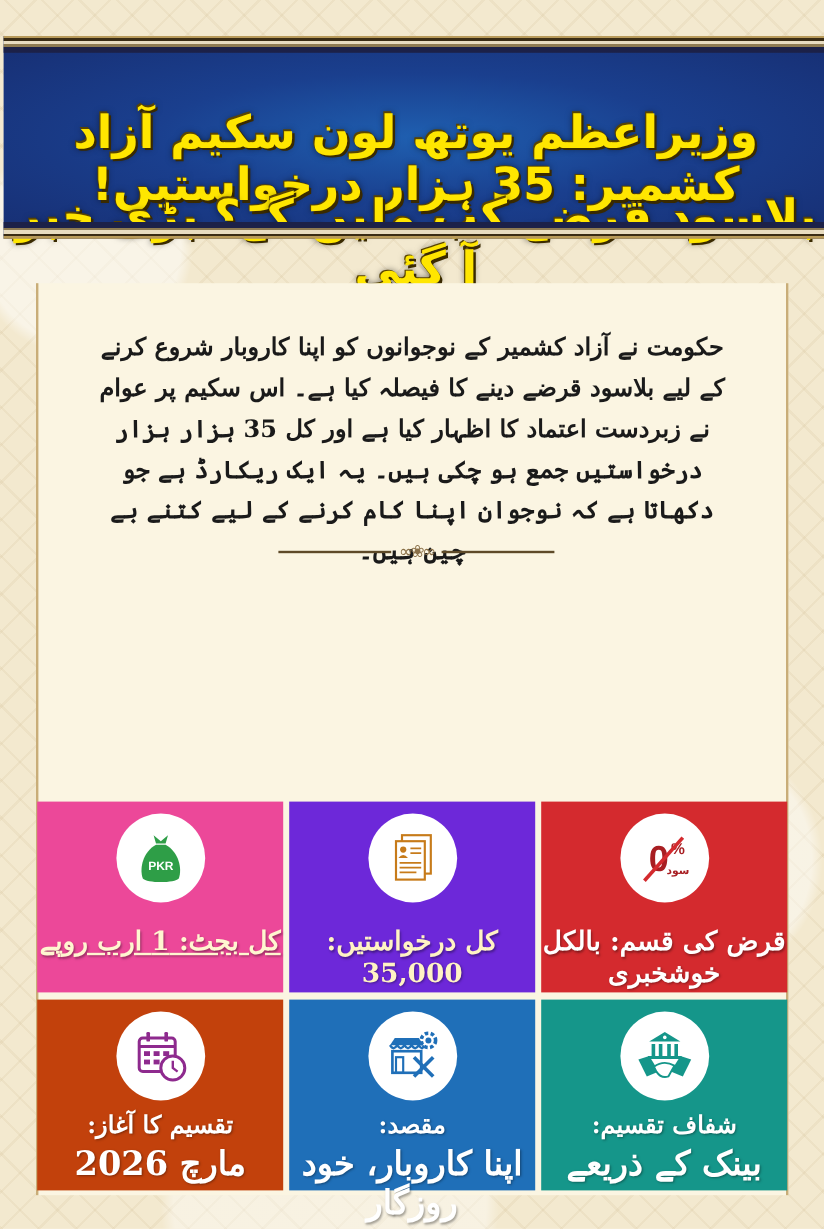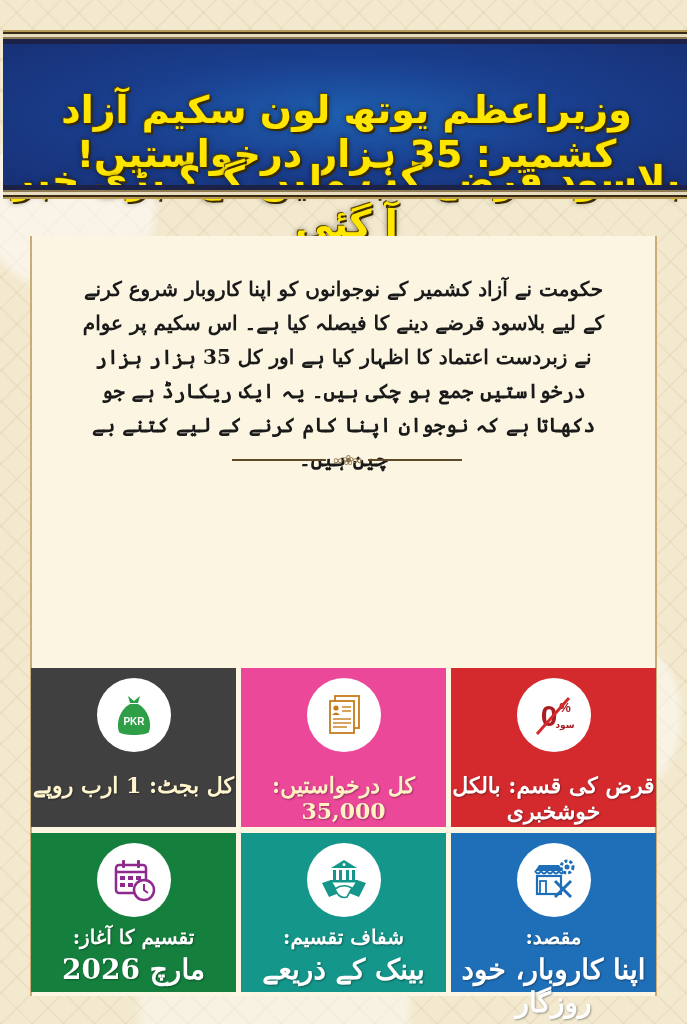--- a/index.html
+++ b/index.html
@@ -71,28 +71,28 @@
   }
   .tile .icon-circle svg { width: 50px; height: 50px; }
   .tile .label {
     position: absolute; left: 0; right: 0; direction: rtl; font-weight: bold;
     font-family: "DejaVu Serif", serif; text-shadow: 1px 1px 2px rgba(0,0,0,0.35);
   }
   .tile.top .label { top: 104px; font-size: 22px; }
   .tile.bot .label.a { top: 92px; font-size: 20px; }
   .tile.bot .label.b { top: 120px; font-size: 28px; }
 
-  .green  { background: #404040; }
-  .orange { background: #ec4899; }
+  .green  { background: #ec4899; }
+  .orange { background: #6d28d9; }
   .red    { background: #d42a2e; }
-  .purple { background: #15803d; }
+  .purple { background: #c2410c; }
   .blue   { background: #1f6fb8; }
   .teal   { background: #15968a; }
 
-  .green .label  { color: #fff6d0; }
+  .green .label  { color: #fff6d0; text-decoration: underline; }
   .orange .label { color: #fff3c4; }
   .red .label    { color: #ffffff; }
 </style>
 </head>
 <body>
 
 <div class="banner">
   <div class="headline l1">وزیراعظم یوتھ لون سکیم آزاد کشمیر: 35 ہزار درخواستیں!</div>
   <div class="headline l2">بلاسود قرضے کب ملیں گے؟ بڑی خبر آ گئی</div>
 </div>
@@ -161,48 +161,48 @@
         <rect x="11" y="28" width="5" height="4" fill="#8e2a8e"></rect>
         <rect x="19" y="28" width="5" height="4" fill="#8e2a8e"></rect>
         <circle cx="35" cy="35" r="10" fill="#fff" stroke="#8e2a8e" stroke-width="2.5"></circle>
         <polyline points="35,29 35,35 39,38" fill="none" stroke="#8e2a8e" stroke-width="2"></polyline>
       </svg>
     </div>
     <div class="label a">تقسیم کا آغاز:</div>
     <div class="label b">مارچ 2026</div>
   </div>
 
+  <div class="tile bot blue">
+    <div class="icon-circle">
+      <svg viewBox="0 0 50 50">
+        <path d="M6 16 L10 10 L30 10 L34 16 Z" fill="#1f6fb8"></path>
+        <path d="M6 16 Q9 21 12 16 Q15 21 18 16 Q21 21 24 16 Q27 21 30 16 Q33 21 34 16" fill="none" stroke="#1f6fb8" stroke-width="2"></path>
+        <rect x="8" y="21" width="24" height="18" fill="none" stroke="#1f6fb8" stroke-width="2.2"></rect>
+        <rect x="11" y="26" width="6" height="13" fill="none" stroke="#1f6fb8" stroke-width="1.8"></rect>
+        <circle cx="38" cy="12" r="6" fill="none" stroke="#1f6fb8" stroke-width="3" stroke-dasharray="3 2"></circle>
+        <circle cx="38" cy="12" r="2.5" fill="#1f6fb8"></circle>
+        <line x1="26" y1="42" x2="42" y2="26" stroke="#1f6fb8" stroke-width="3"></line>
+        <line x1="26" y1="26" x2="42" y2="42" stroke="#1f6fb8" stroke-width="3"></line>
+      </svg>
+    </div>
+    <div class="label a">مقصد:</div>
+    <div class="label b">اپنا کاروبار، خود روزگار</div>
+  </div>
+
   <div class="tile bot teal">
     <div class="icon-circle">
       <svg viewBox="0 0 50 50">
         <path d="M12 13 L25 5 L38 13 Z" fill="#15968a"></path>
         <circle cx="25" cy="9.5" r="1.5" fill="#fff"></circle>
         <rect x="14" y="15" width="3" height="10" fill="#15968a"></rect>
         <rect x="20" y="15" width="3" height="10" fill="#15968a"></rect>
         <rect x="27" y="15" width="3" height="10" fill="#15968a"></rect>
         <rect x="33" y="15" width="3" height="10" fill="#15968a"></rect>
         <rect x="11" y="25" width="28" height="2.5" fill="#15968a"></rect>
         <path d="M3 28 L12 25 L20 38 L10 42 Z" fill="#15968a"></path>
         <path d="M47 28 L38 25 L30 38 L40 42 Z" fill="#15968a"></path>
         <path d="M16 34 Q24 28 33 33 L28 42 Q22 44 18 38 Z" fill="#fff" stroke="#15968a" stroke-width="1.6"></path>
       </svg>
     </div>
     <div class="label a">شفاف تقسیم:</div>
     <div class="label b">بینک کے ذریعے</div>
   </div>
-
-  <div class="tile bot blue">
-    <div class="icon-circle">
-      <svg viewBox="0 0 50 50">
-        <path d="M6 16 L10 10 L30 10 L34 16 Z" fill="#1f6fb8"></path>
-        <path d="M6 16 Q9 21 12 16 Q15 21 18 16 Q21 21 24 16 Q27 21 30 16 Q33 21 34 16" fill="none" stroke="#1f6fb8" stroke-width="2"></path>
-        <rect x="8" y="21" width="24" height="18" fill="none" stroke="#1f6fb8" stroke-width="2.2"></rect>
-        <rect x="11" y="26" width="6" height="13" fill="none" stroke="#1f6fb8" stroke-width="1.8"></rect>
-        <circle cx="38" cy="12" r="6" fill="none" stroke="#1f6fb8" stroke-width="3" stroke-dasharray="3 2"></circle>
-        <circle cx="38" cy="12" r="2.5" fill="#1f6fb8"></circle>
-        <line x1="26" y1="42" x2="42" y2="26" stroke="#1f6fb8" stroke-width="3"></line>
-        <line x1="26" y1="26" x2="42" y2="42" stroke="#1f6fb8" stroke-width="3"></line>
-      </svg>
-    </div>
-    <div class="label a">مقصد:</div>
-    <div class="label b">اپنا کاروبار، خود روزگار</div>
-  </div>
 </div>
 
 </body></html>

